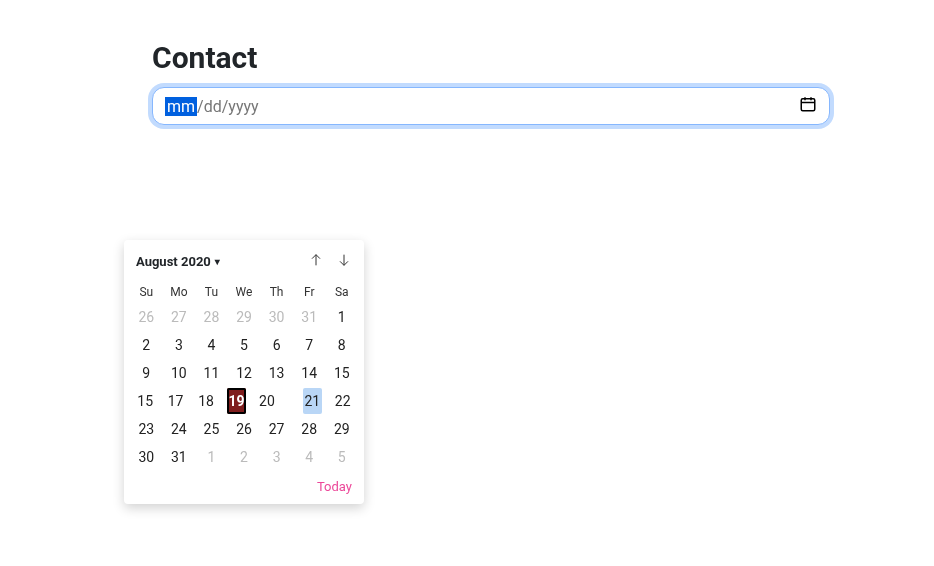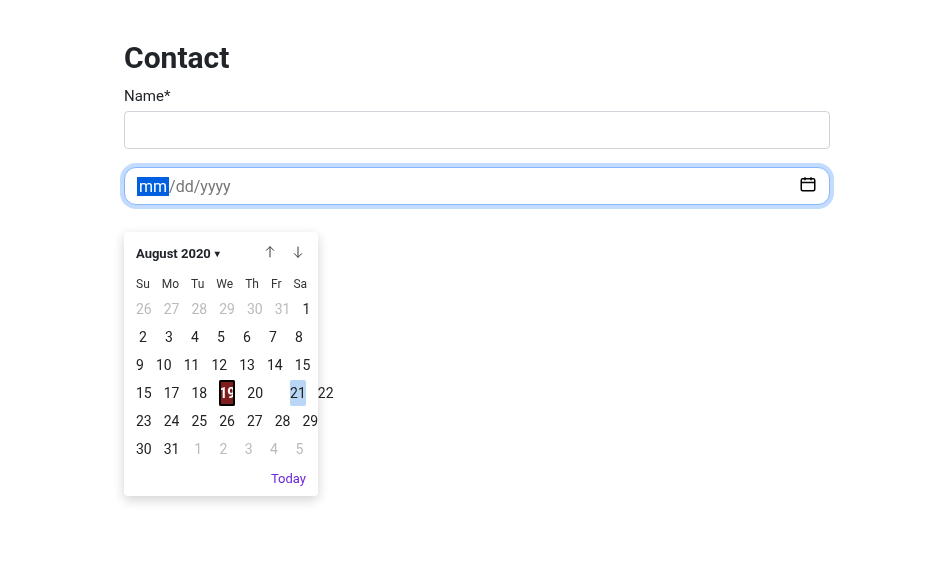--- a/index.html
+++ b/index.html
@@ -6,20 +6,21 @@
     body {
       font-family: -apple-system, BlinkMacSystemFont, "Segoe UI", Roboto, Helvetica, Arial, sans-serif;
       background: #fff;
       color: #212529;
       width: 934px;
       height: 566px;
       position: relative;
     }
     .container {
       padding: 40px 104px 0 124px;
+      margin-left: 28px;
     }
     h1.page-title {
       font-size: 30px;
       font-weight: 700;
       color: #212529;
       margin-bottom: 12px;
     }
     .form-group {
       margin-bottom: 18px;
     }
@@ -60,22 +61,22 @@
       background: #0060df;
       color: #fff;
       padding: 0 2px;
     }
     .calendar-icon-svg {
       width: 18px; height: 18px; stroke: #000; stroke-width: 2; fill: none;
     }
     .date-popup {
       position: absolute;
       left: 124px;
-      top: 232px;
-      width: 194px;
+      top: 240px;
+      width: 240px;
       background: #fff;
       border-radius: 4px;
       box-shadow: 0 4px 12px rgba(0,0,0,0.18);
       padding: 12px 12px 10px 12px;
       font-size: 13px;
     }
     .popup-header {
       display: flex;
       align-items: center;
       justify-content: space-between;
@@ -128,36 +129,32 @@
     }
     .day-cell.hover {
       background: #b9d6f6;
       margin-left: 15px;
     }
     .popup-footer {
       text-align: right;
       margin-top: 8px;
     }
     .today-link {
-      color: #6d28d9;
+      color: #ec4899;
       font-size: 13px;
       cursor: pointer;
       margin-top: 48px;
     }
   </style>
 </head>
 <body>
 
 <div class="container">
   <h1 class="page-title">Contact</h1>
 
-  <div class="form-group">
-    <label class="form-label">Name*</label>
-    <input type="text" class="form-control" value="" style="">
-  </div>
 
   <div class="form-group">
     <div class="date-control">
       <span class="date-text">
         <span class="date-mm">mm</span>
           <span>/</span>
           <span>dd</span>
           <span>/</span>
           <span>yyyy</span>
       </span>

